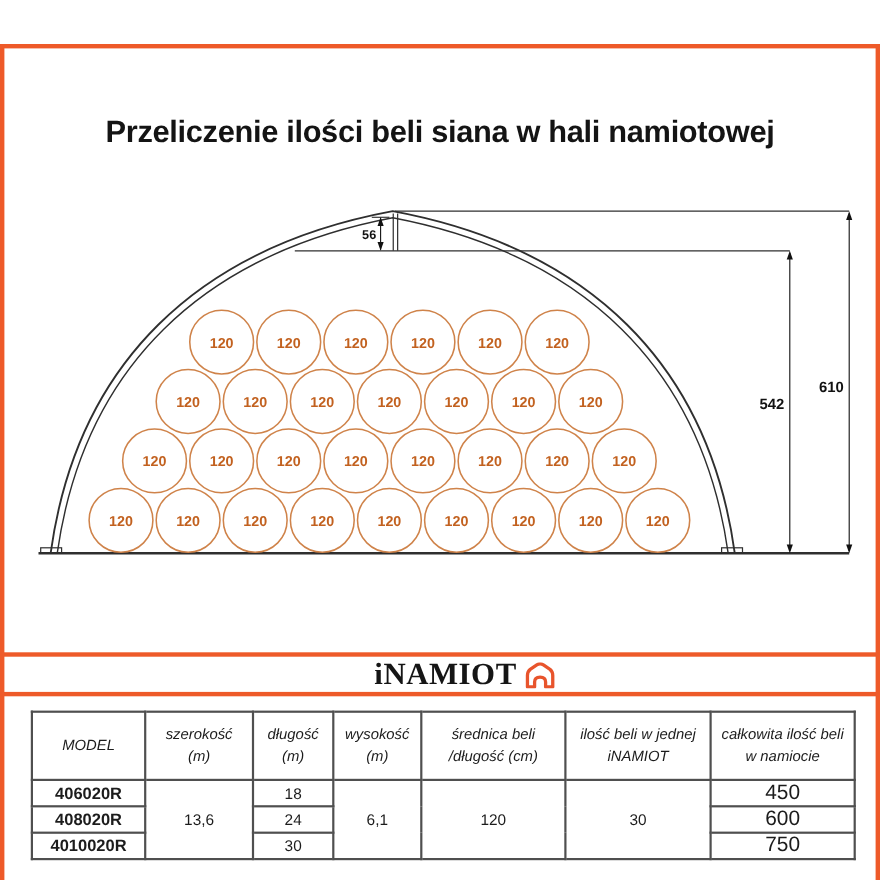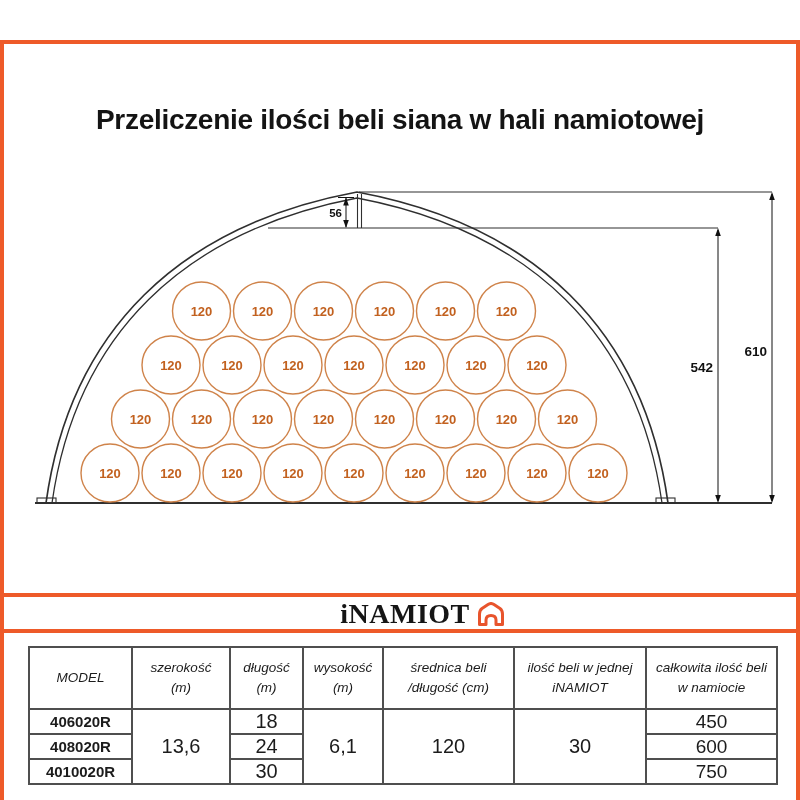--- a/index.html
+++ b/index.html
@@ -35,21 +35,21 @@
   }
   table.models th,table.models td{
     border:2px solid #4f4f4f;text-align:center;vertical-align:middle;
     padding:0;overflow:hidden;
   }
   table.models thead tr{height:62px;font-style:italic;}
   table.models tbody tr{height:24px;}
   table.models th{font-weight:normal;font-size:13.5px;line-height:1.45;}
   th.hdr-model{font-weight:bold;font-size:14px;}
   td.cell-model{font-weight:bold;font-size:15px;}
-  td.cell-mid{font-size:20px;}
+  td.cell-mid{font-size:14px;}
   td.cell-total{font-size:19px;}
   .faint-line{position:absolute;top:762px;left:4px;right:4px;height:1px;background:#f2d8c4;z-index:2;}
 </style>
 </head>
 <body>
 
 <div class="page">
   <h1 class="page-title">Przeliczenie ilości beli siana w hali namiotowej</h1>
 
   <svg class="diagram" viewBox="0 0 800 555">

